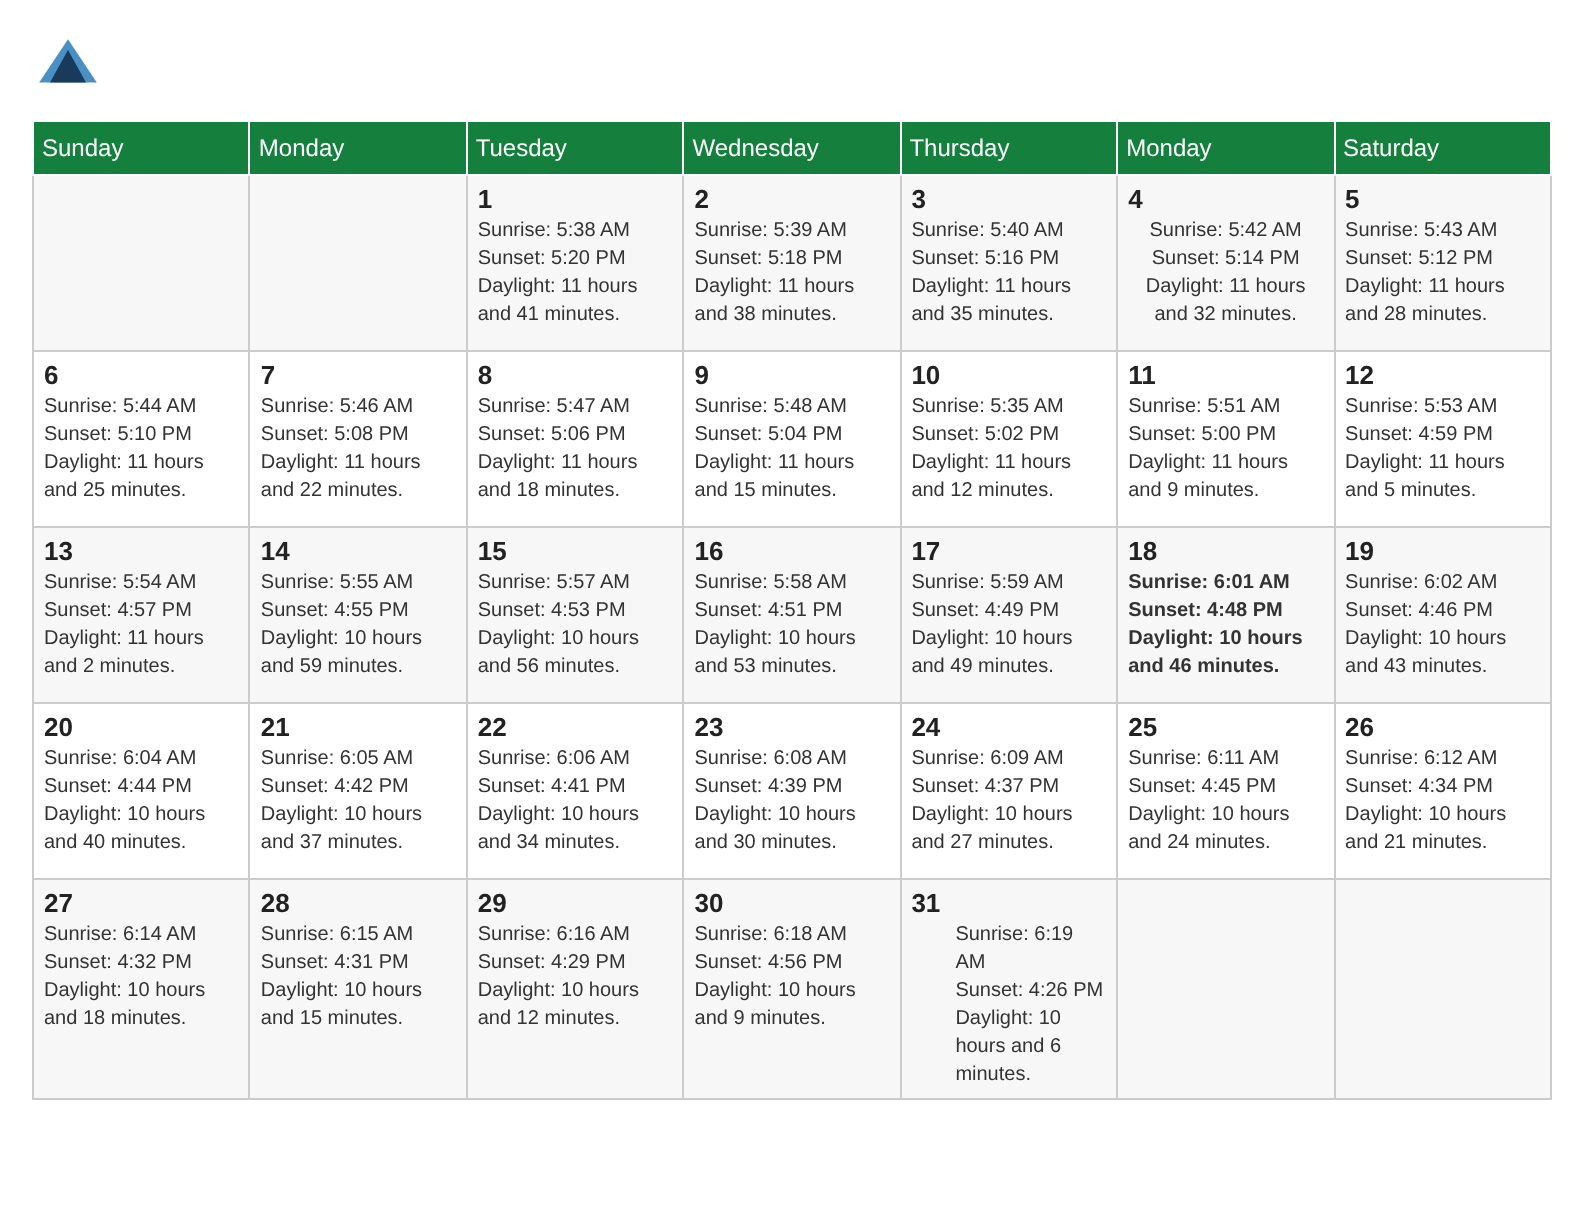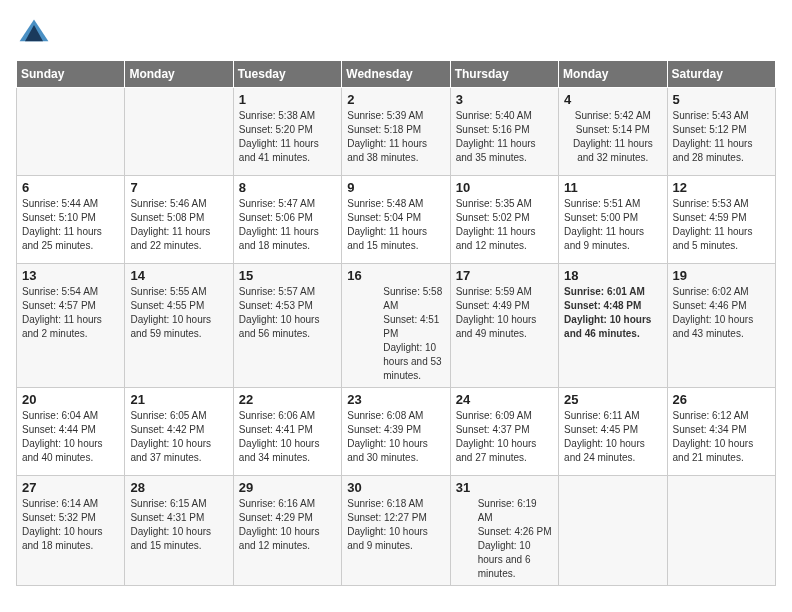--- a/index.html
+++ b/index.html
@@ -45,24 +45,24 @@
     .subtitle {
       font-size: 16px;
       color: #444;
     }
     table {
       width: 100%;
       border-collapse: collapse;
       table-layout: fixed;
     }
     thead tr th {
-      background: #737373;
+      background: #15803d;
       color: #fff;
       font-size: 12px;
-      font-weight: bold;
+      font-weight: normal;
       padding: 6px 4px;
       text-align: left;
       border: 1px solid #fff;
     }
     tbody tr td {
       border: 1px solid #ccc;
       vertical-align: top;
       padding: 4px 5px;
       font-size: 10px;
       color: #222;
@@ -210,21 +210,21 @@
 Daylight: 10 hours and 59 minutes.</div>
         </td>
         <td>
           <span class="day-num">15</span>
           <div class="day-info" style="white-space: pre-line;">Sunrise: 5:57 AM
 Sunset: 4:53 PM
 Daylight: 10 hours and 56 minutes.</div>
         </td>
         <td>
           <span class="day-num">16</span>
-          <div class="day-info" style="white-space: pre-line; margin-left: 36px;">Sunrise: 5:58 AM
+          <div class="day-info" style="white-space: pre-line;">Sunrise: 5:58 AM
 Sunset: 4:51 PM
 Daylight: 10 hours and 53 minutes.</div>
         </td>
         <td>
           <span class="day-num">17</span>
           <div class="day-info" style="white-space: pre-line;">Sunrise: 5:59 AM
 Sunset: 4:49 PM
 Daylight: 10 hours and 49 minutes.</div>
         </td>
         <td>
@@ -281,39 +281,39 @@
           <span class="day-num">26</span>
           <div class="day-info" style="white-space: pre-line;">Sunrise: 6:12 AM
 Sunset: 4:34 PM
 Daylight: 10 hours and 21 minutes.</div>
         </td>
       </tr>
       <tr>
         <td>
           <span class="day-num">27</span>
           <div class="day-info" style="white-space: pre-line;">Sunrise: 6:14 AM
-Sunset: 5:32 PM
+Sunset: 4:32 PM
 Daylight: 10 hours and 18 minutes.</div>
         </td>
         <td>
           <span class="day-num">28</span>
           <div class="day-info" style="white-space: pre-line;">Sunrise: 6:15 AM
 Sunset: 4:31 PM
 Daylight: 10 hours and 15 minutes.</div>
         </td>
         <td>
           <span class="day-num">29</span>
           <div class="day-info" style="white-space: pre-line;">Sunrise: 6:16 AM
 Sunset: 4:29 PM
 Daylight: 10 hours and 12 minutes.</div>
         </td>
         <td>
           <span class="day-num">30</span>
           <div class="day-info" style="white-space: pre-line;">Sunrise: 6:18 AM
-Sunset: 12:27 PM
+Sunset: 4:56 PM
 Daylight: 10 hours and 9 minutes.</div>
         </td>
         <td>
           <span class="day-num">31</span>
           <div class="day-info" style="white-space: pre-line; margin-left: 22px;">Sunrise: 6:19 AM
 Sunset: 4:26 PM
 Daylight: 10 hours and 6 minutes.</div>
         </td>
         <td></td>
         <td></td>

